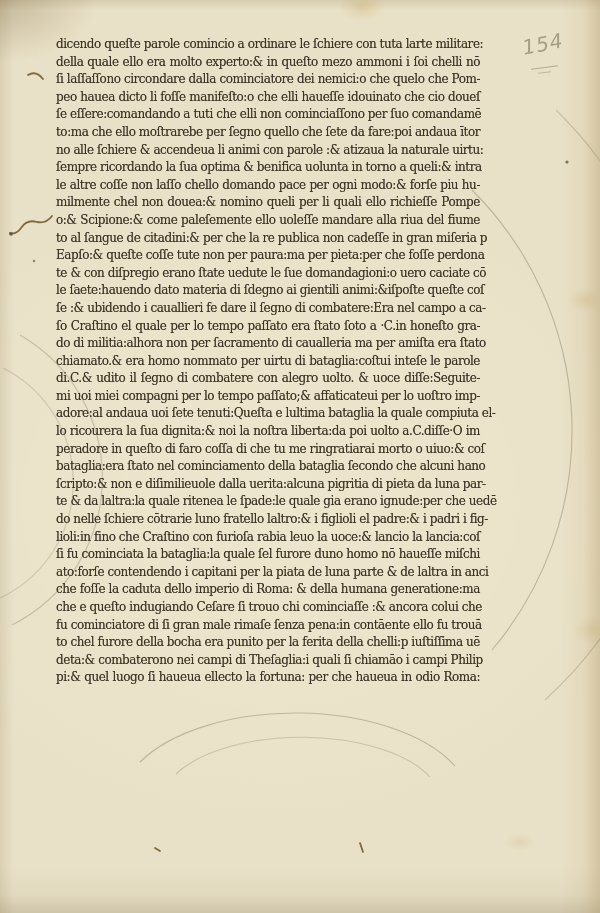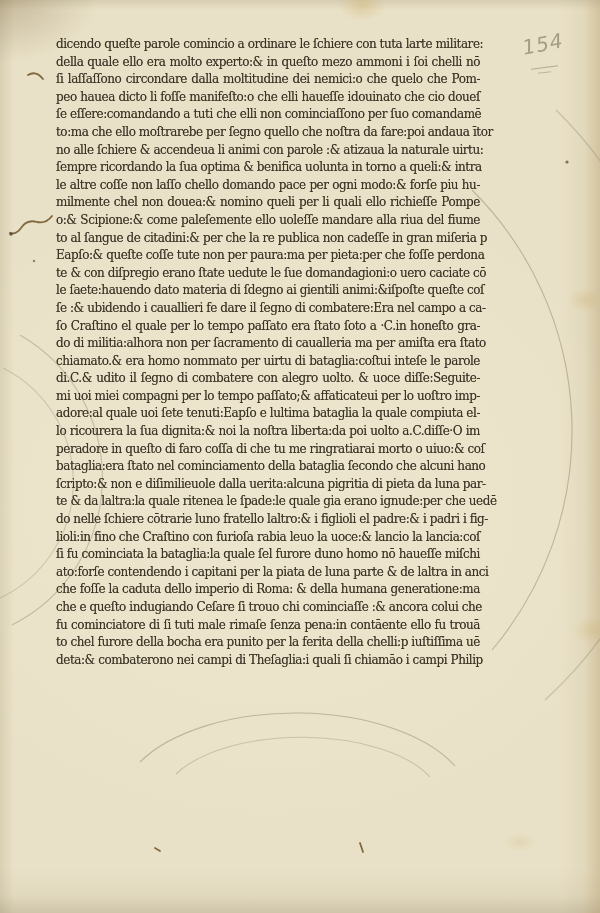--- a/index.html
+++ b/index.html
@@ -75,49 +75,50 @@
     <path class="ink-mark" d="M 155 848 l 5 3" opacity="0.4" stroke-width="1"></path>
   </svg>
 
   <div class="folio">154</div>
   <div class="folio-underline"></div>
   <div class="folio-underline2"></div>
 
   <div class="text-block">
       <div class="print-line">dicendo queſte parole comincio a ordinare le ſchiere con tuta larte militare:</div>
       <div class="print-line">della quale ello era molto experto:&amp; in queſto mezo ammoni i ſoi chelli nō</div>
-      <div class="print-line">ſi laſſaſſono circondare dalla moltitudine dei nemici:o che quelo che Pom-</div>
+      <div class="print-line">ſi laſſaſſono circondare dalla cominciatore dei nemici:o che quelo che Pom-</div>
       <div class="print-line">peo hauea dicto li foſſe manifeſto:o che elli haueſſe idouinato che cio doueſ</div>
       <div class="print-line">ſe eſſere:comandando a tuti che elli non cominciaſſono per ſuo comandamē</div>
-      <div class="print-line">to:ma che ello moſtrarebe per ſegno quello che noſtra da fare:poi andaua ītor</div>
+      <div class="print-line">to:ma che ello moſtrarebe per ſegno quello che ſete da fare:poi andaua ītor</div>
       <div class="print-line">no alle ſchiere &amp; accendeua li animi con parole :&amp; atizaua la naturale uirtu:</div>
       <div class="print-line">ſempre ricordando la ſua optima &amp; benifica uolunta in torno a queli:&amp; intra</div>
       <div class="print-line">le altre coſſe non laſſo chello domando pace per ogni modo:&amp; forſe piu hu-</div>
       <div class="print-line">milmente chel non douea:&amp; nomino queli per li quali ello richieſſe Pompe</div>
       <div class="print-line">o:&amp; Scipione:&amp; come paleſemente ello uoleſſe mandare alla riua del fiume</div>
       <div class="print-line">to al ſangue de citadini:&amp; per che la re publica non cadeſſe in gran miſeria p</div>
       <div class="print-line">Eapſo:&amp; queſte coſſe tute non per paura:ma per pieta:per che foſſe perdona</div>
       <div class="print-line">te &amp; con diſpregio erano ſtate uedute le ſue domandagioni:o uero caciate cō</div>
       <div class="print-line">le ſaete:hauendo dato materia di ſdegno ai gientili animi:&amp;iſpoſte queſte coſ</div>
       <div class="print-line">ſe :&amp; ubidendo i cauallieri fe dare il ſegno di combatere:Era nel campo a ca-</div>
       <div class="print-line">ſo Craſtino el quale per lo tempo paſſato era ſtato ſoto a ·C.in honeſto gra-</div>
       <div class="print-line">do di militia:alhora non per ſacramento di caualleria ma per amiſta era ſtato</div>
       <div class="print-line">chiamato.&amp; era homo nommato per uirtu di bataglia:coſtui inteſe le parole</div>
       <div class="print-line">di.C.&amp; udito il ſegno di combatere con alegro uolto. &amp; uoce diſſe:Seguite-</div>
       <div class="print-line">mi uoi miei compagni per lo tempo paſſato;&amp; affaticateui per lo uoſtro imp-</div>
-      <div class="print-line">adore:al quale uoi ſete tenuti:Eapſo e lultima bataglia la quale compiuta el-</div>
+      <div class="print-line">adore:al andaua uoi ſete tenuti:Queſta e lultima bataglia la quale compiuta el-</div>
       <div class="print-line">lo ricourera la ſua dignita:&amp; noi la noſtra liberta:da poi uolto a.C.diſſe·O im</div>
       <div class="print-line">peradore in queſto di faro coſſa di che tu me ringratiarai morto o uiuo:&amp; coſ</div>
       <div class="print-line">bataglia:era ſtato nel cominciamento della bataglia ſecondo che alcuni hano</div>
       <div class="print-line">ſcripto:&amp; non e diſimilieuole dalla uerita:alcuna pigritia di pieta da luna par-</div>
       <div class="print-line">te &amp; da laltra:la quale ritenea le ſpade:le quale gia erano ignude:per che uedē</div>
       <div class="print-line">do nelle ſchiere cōtrarie luno fratello laltro:&amp; i figlioli el padre:&amp; i padri i fig-</div>
       <div class="print-line">lioli:in fino che Craſtino con furioſa rabia leuo la uoce:&amp; lancio la lancia:coſ</div>
       <div class="print-line">ſi fu cominciata la bataglia:la quale ſel furore duno homo nō haueſſe miſchi</div>
       <div class="print-line">ato:forſe contendendo i capitani per la piata de luna parte &amp; de laltra in anci</div>
       <div class="print-line">che foſſe la caduta dello imperio di Roma: &amp; della humana generatione:ma</div>
       <div class="print-line">che e queſto indugiando Ceſare ſi trouo chi cominciaſſe :&amp; ancora colui che</div>
-      <div class="print-line">fu cominciatore di ſi tuti male rimaſe ſenza pena:in contāente ello fu trouā</div>
+      <div class="print-line">fu cominciatore di ſi gran male rimaſe ſenza pena:in contāente ello fu trouā</div>
       <div class="print-line">to chel furore della bocha era punito per la ferita della chelli:p iuſtiſſima uē</div>
       <div class="print-line">deta:&amp; combaterono nei campi di Theſaglia:i quali ſi chiamāo i campi Philip</div>
+      <div class="print-line">pi:&amp; quel luogo ſi haueua ellecto la fortuna: per che haueua in odio Roma:</div>
     </div>
 
 </div>
 
 </body></html>

